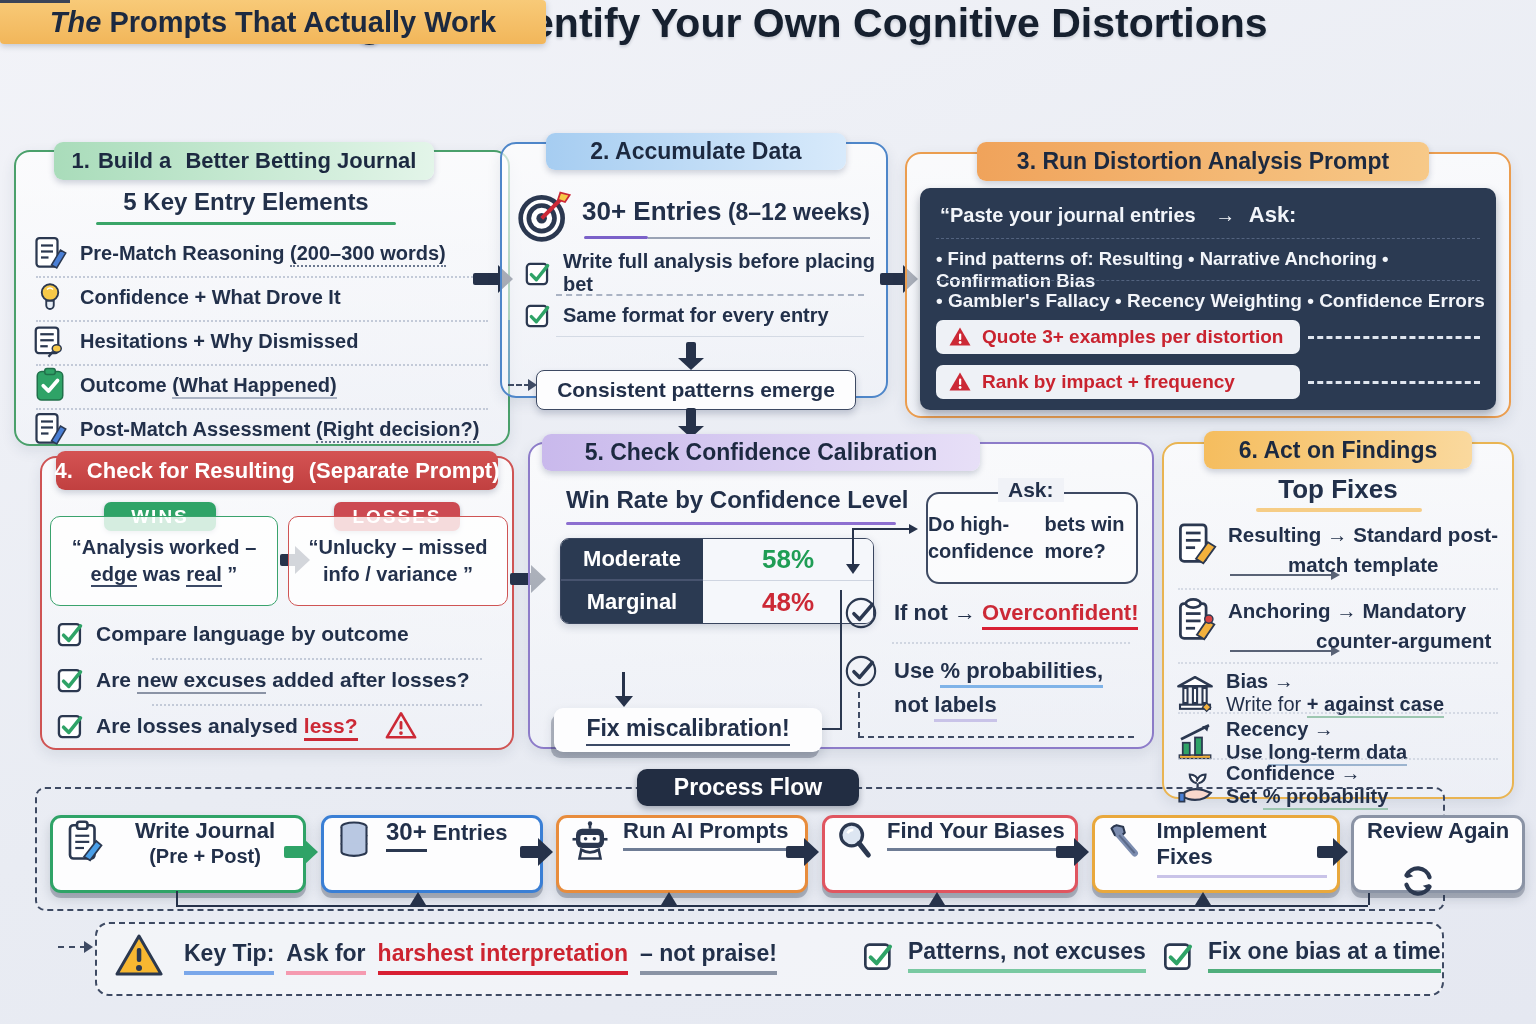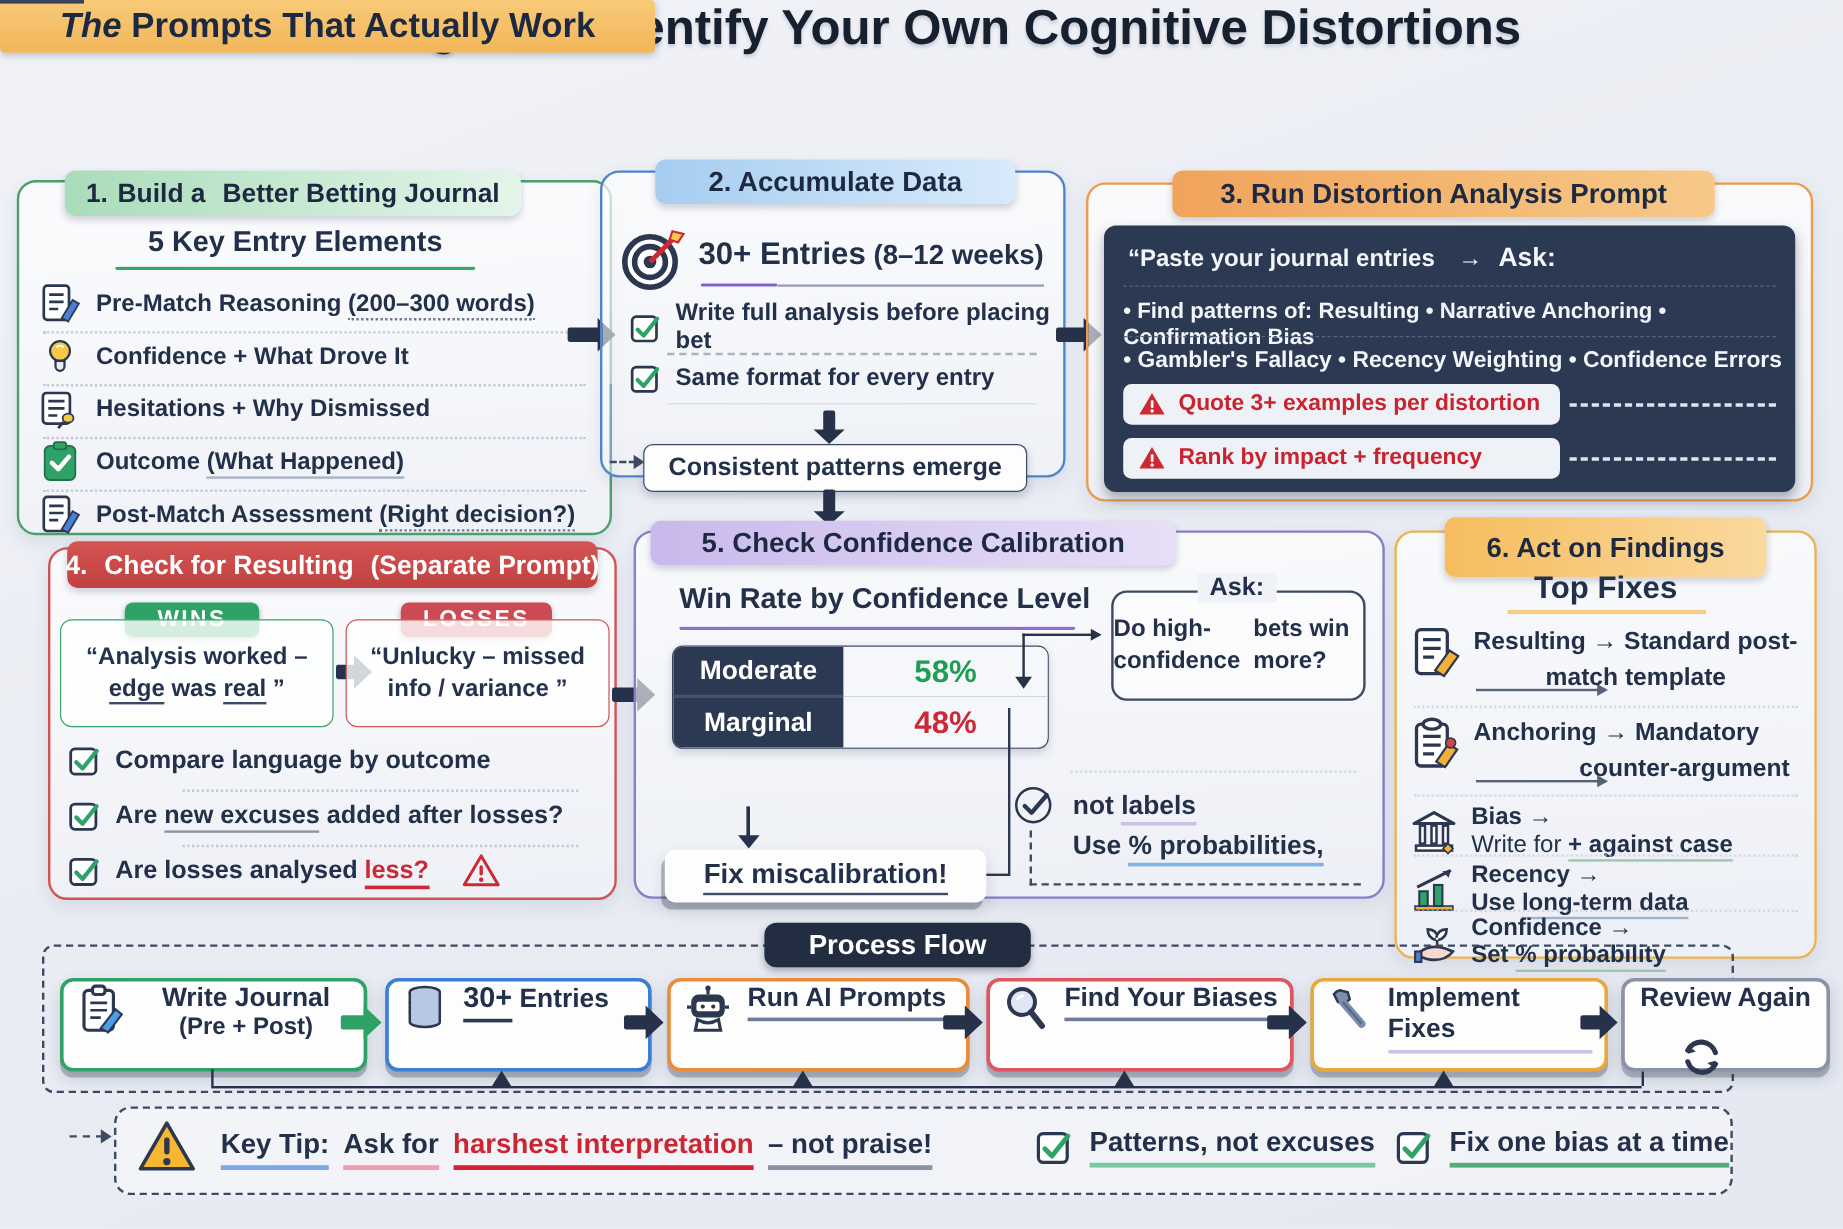--- a/index.html
+++ b/index.html
@@ -307,37 +307,44 @@
   <div class="abs" style="left:310px;top:146px;height:140px;border-left:2px solid #2b3850"></div>
 
   <div class="abs" style="left:396px;top:48px;width:208px;height:88px;border:2px solid #3e4a63;border-radius:13px;background:rgba(255,255,255,.55)">
     <div class="abs b" style="left:70px;top:-16px;background:#f0f2f7;padding:0 10px;font-size:21px">Ask:</div>
     <div style="width:100%;height:100%;display:flex;flex-direction:row;align-items:center;justify-content:center;font-size:20px;font-weight:600;line-height:1.35">
       <div>Do high-confidence</div>
       <div>bets win more?</div>
     </div>
   </div>
 
+  <div class="row" style="left:314px;top:152px;height:34px;gap:16px">
+    <svg class="chk" width="34" height="34" viewBox="0 0 48 48">
+        <circle cx="24" cy="24" r="20" fill="none" stroke="#2b3850" stroke-width="3"></circle>
+        <path d="M14 25 l8 8 L40 12" stroke="#2b3850" stroke-width="5" fill="none" stroke-linecap="round" stroke-linejoin="round"></path>
+      </svg>
+    <div style="font-size:22px;font-weight:600"><span class="seg">If not</span> <span class="seg b">→</span> <span class="seg b" style="color:#cc2936;border-bottom:3px solid #d81f33;padding-bottom:2px">Overconfident!</span></div>
+  </div>
   <div class="dsep" style="left:362px;top:198px;width:238px;opacity:.7"></div>
   <div class="row" style="left:314px;top:210px;height:64px;gap:16px;align-items:flex-start">
     <svg class="chk" width="34" height="34" viewBox="0 0 48 48">
         <circle cx="24" cy="24" r="20" fill="none" stroke="#2b3850" stroke-width="3"></circle>
         <path d="M14 25 l8 8 L40 12" stroke="#2b3850" stroke-width="5" fill="none" stroke-linecap="round" stroke-linejoin="round"></path>
       </svg>
     <div style="font-size:22px;font-weight:600;line-height:1.55">
+      <div><span class="seg">Use </span><span class="seg b" style="border-bottom:3px solid #7fb3e8;padding-bottom:2px">% probabilities,</span></div>
       <div><span class="seg">not </span><span class="seg b" style="border-bottom:3px solid #c9c3e8;padding-bottom:2px">labels</span></div>
-      <div><span class="seg">Use </span><span class="seg b" style="border-bottom:3px solid #7fb3e8;padding-bottom:2px">% probabilities,</span></div>
     </div>
   </div>
   <div class="abs" style="left:328px;top:248px;height:46px;border-left:2px dashed #3e4a63"></div>
   <div class="abs" style="left:328px;top:292px;width:276px;border-top:2px dashed #3e4a63"></div>
 </div>
 
 <div class="panel" style="left:1162px;top:442px;width:348px;height:353px;border:2px solid #e9b452">
-  <div class="hdr" style="left:40px;top:-13px;width:268px;height:50px;background:linear-gradient(90deg,#f5bd5e,#fad99e);font-size:23px">
+  <div class="hdr" style="left:40px;top:-13px;width:268px;height:38px;background:linear-gradient(90deg,#f5bd5e,#fad99e);font-size:23px">
     <span class="b">6. Act on Findings</span>
   </div>
   <div class="abs b" style="left:0;top:30px;width:348px;text-align:center;font-size:26px">Top Fixes</div>
   <div class="abs" style="left:92px;top:64px;width:166px;border-top:4px solid #f6cd86;border-radius:2px"></div>
 
   <div class="row" style="left:10px;top:76px;gap:10px;align-items:flex-start">
     <svg class="chk" width="44" height="48" viewBox="0 0 48 48">
         <rect x="7" y="3" width="28" height="40" rx="4" fill="#fff" stroke="#2b3850" stroke-width="3"></rect>
         <line x1="13" y1="12" x2="29" y2="12" stroke="#2b3850" stroke-width="3"></line>
         <line x1="13" y1="20" x2="29" y2="20" stroke="#2b3850" stroke-width="3"></line>

